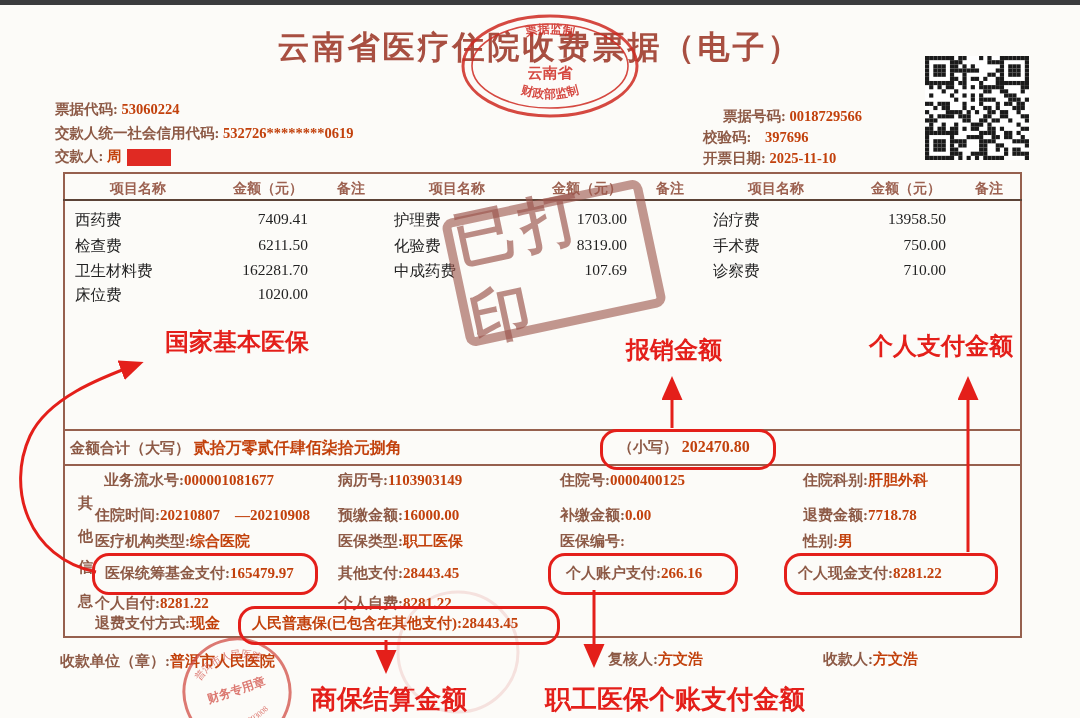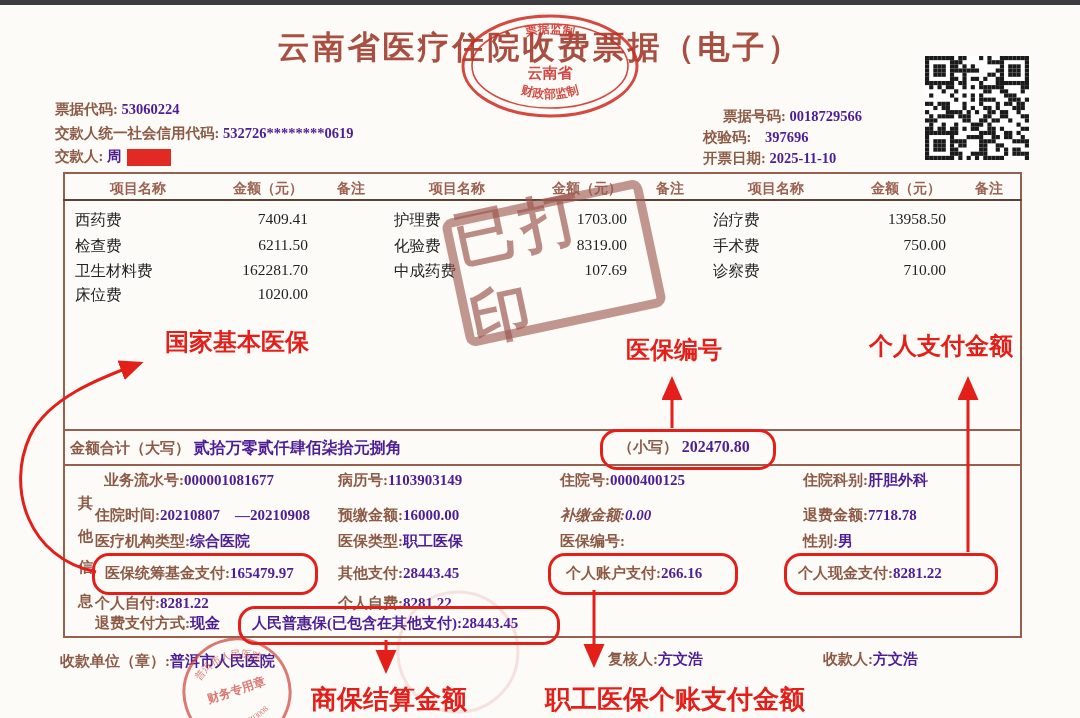--- a/index.html
+++ b/index.html
@@ -3,21 +3,21 @@
 <meta charset="utf-8">
 <style>
   html,body{margin:0;padding:0;background:#e9e9e9;}
   .page{position:relative;width:1080px;height:718px;background:#fcfbf8;overflow:hidden;
         font-family:"Liberation Serif","DejaVu Serif",serif;}
   .topbar{position:absolute;left:0;top:0;width:1080px;height:5px;background:#3b3c3e;}
   .abs{position:absolute;white-space:nowrap;}
   .title{left:0;top:26px;width:1080px;text-align:center;font-size:32px;font-weight:bold;
          color:#a84f41;letter-spacing:3px;}
   .lbl{color:#8d5a46;font-weight:600;}
-  .val{color:#4c1d95;font-weight:600;}
+  .val{color:#c2410c;font-weight:600;}
   .hl{font-size:14.5px;}
   
   .frame{position:absolute;left:63px;top:172px;width:955px;height:462px;border:2px solid #96604e;}
   .hline{position:absolute;left:63px;width:959px;height:0;}
   .headerline{top:199px;border-top:2px solid #5c4337;}
   .totaltop{top:429px;border-top:2px solid #96604e;}
   .totalbottom{top:464px;border-top:2px solid #96604e;}
   .th{font-size:14px;color:#9c6150;font-weight:bold;text-align:center;}
   .item{font-size:15.5px;color:#222;}
   .amt{text-align:right;}
@@ -472,21 +472,21 @@
   <div class="abs oth" style="left:803px;top:471px;">
     <span class="lbl">住院科别:</span><span class="val">肝胆外科</span>
   </div>
 
   <div class="abs oth" style="left:95px;top:506px;">
     <span class="lbl">住院时间:</span><span class="val">20210807　—20210908</span>
   </div>
   <div class="abs oth" style="left:338px;top:506px;">
     <span class="lbl">预缴金额:</span><span class="val">16000.00</span>
   </div>
-  <div class="abs oth" style="left:560px;top:506px;font-style:italic;">
+  <div class="abs oth" style="left:560px;top:506px;">
     <span class="lbl">补缴金额:</span><span class="val">0.00</span>
   </div>
   <div class="abs oth" style="left:803px;top:506px;">
     <span class="lbl">退费金额:</span><span class="val">7718.78</span>
   </div>
 
   <div class="abs oth" style="left:95px;top:532px;">
     <span class="lbl">医疗机构类型:</span><span class="val">综合医院</span>
   </div>
   <div class="abs oth" style="left:338px;top:532px;">
@@ -570,17 +570,17 @@
     <g stroke="#e41f1a" stroke-width="3" fill="none">
       <path d="M 96 572 C 28 558, 6 488, 30 436 C 48 398, 100 378, 138 364" marker-end="url(#arrowR)"></path>
       <path d="M 672 428 L 672 382" marker-end="url(#arrowR)"></path>
       <path d="M 968 552 L 968 382" marker-end="url(#arrowR)"></path>
       <path d="M 386 640 L 386 668" marker-end="url(#arrowR)"></path>
       <path d="M 594 590 L 594 662" marker-end="url(#arrowR)"></path>
     </g>
   </svg>
 
   <div class="abs annot" style="left:152px;top:326px;width:170px;font-size:24px;">国家基本医保</div>
-  <div class="abs annot" style="left:594px;top:334px;width:160px;font-size:24px;">医保编号</div>
+  <div class="abs annot" style="left:594px;top:334px;width:160px;font-size:24px;">报销金额</div>
   <div class="abs annot" style="left:848px;top:330px;width:186px;font-size:24px;">个人支付金额</div>
   <div class="abs annot" style="left:294px;top:682px;width:190px;font-size:26px;">商保结算金额</div>
   <div class="abs annot" style="left:545px;top:682px;width:300px;font-size:26px;text-align:left;">职工医保个账支付金额</div>
 </div>
 
 </body></html>

